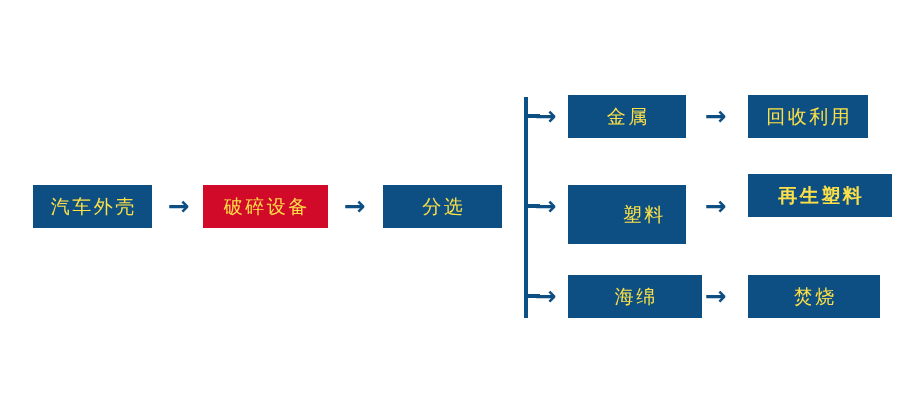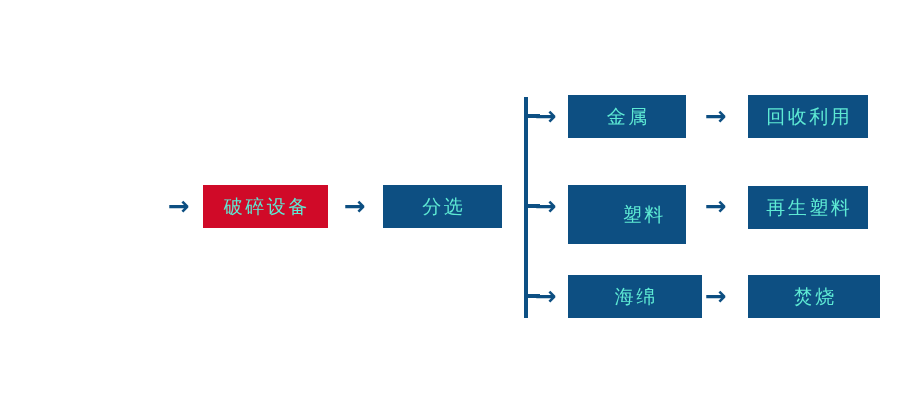--- a/index.html
+++ b/index.html
@@ -19,21 +19,21 @@
     width: 900px;
     height: 411px;
     background: #ffffff;
   }
   .node {
     position: absolute;
     display: flex;
     align-items: center;
     justify-content: center;
     box-sizing: border-box;
-    color: #5eead4;
+    color: #fde047;
     font-size: 19px;
     line-height: 1;
     letter-spacing: 2.5px;
     text-indent: 2.5px;
     white-space: nowrap;
     font-weight: 400;
     font-family: "DejaVu Sans", "Liberation Sans", sans-serif;
   }
   .node.blue   { background: #0d4f82; }
   .node.red    { background: #d00a28; }
@@ -63,20 +63,21 @@
   }
   .bus-head {
     position: absolute;
   }
 </style>
 </head>
 <body>
 
 <div id="canvas">
 
+  <div class="node blue" style="left:33px; top:185px; width:119px; height:43px;">汽车外壳</div>
 
   <div class="arrow" style="left:164px; top:192px; width:30px; height:28px;">→</div>
 
   <div class="node red" style="left:203px; top:185px; width:125px; height:43px;">破碎设备</div>
 
   <div class="arrow" style="left:340px; top:192px; width:30px; height:28px;">→</div>
 
   <div class="node blue" style="left:383px; top:185px; width:119px; height:43px;text-align:center;">分选</div>
 
   <div class="bus-line" style="left:524px; top:97px; width:4px; height:221px;"></div>
@@ -90,21 +91,21 @@
 
   <div class="node blue" style="left:748px; top:95px; width:120px; height:43px;">回收利用</div>
 
   <div class="bus-stub" style="left:526px; top:204px; width:14px; height:4px;"></div>
   <div class="arrow bus-head" style="left:532px; top:192px; width:28px; height:28px;">→</div>
 
   <div class="node blue" style="left:568px; top:185px; width:118px; height:59px;padding-left:32px;">塑料</div>
 
   <div class="arrow" style="left:701px; top:192px; width:30px; height:28px;">→</div>
 
-  <div class="node blue" style="left:748px; top:186px; width:120px; height:43px;">再生塑料</div>
+  <div class="node blue" style="left:748px; top:174px; width:144px; height:43px;font-weight:bold;">再生塑料</div>
 
   <div class="bus-stub" style="left:526px; top:294px; width:14px; height:4px;"></div>
   <div class="arrow bus-head" style="left:532px; top:282px; width:28px; height:28px;">→</div>
 
   <div class="node blue" style="left:568px; top:275px; width:134px; height:43px;">海绵</div>
 
   <div class="arrow" style="left:701px; top:282px; width:30px; height:28px;">→</div>
 
   <div class="node blue" style="left:748px; top:275px; width:132px; height:43px;">焚烧</div>
 

